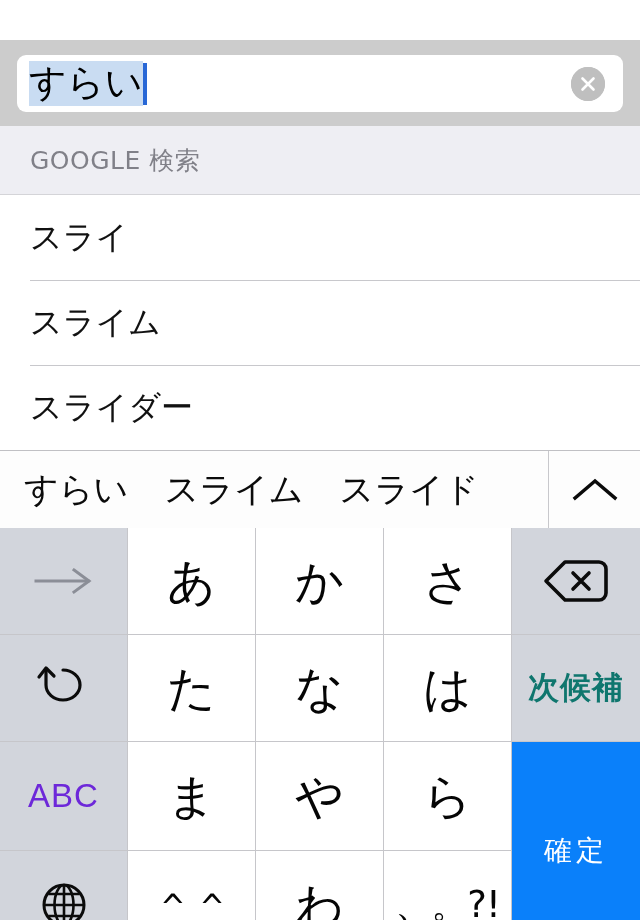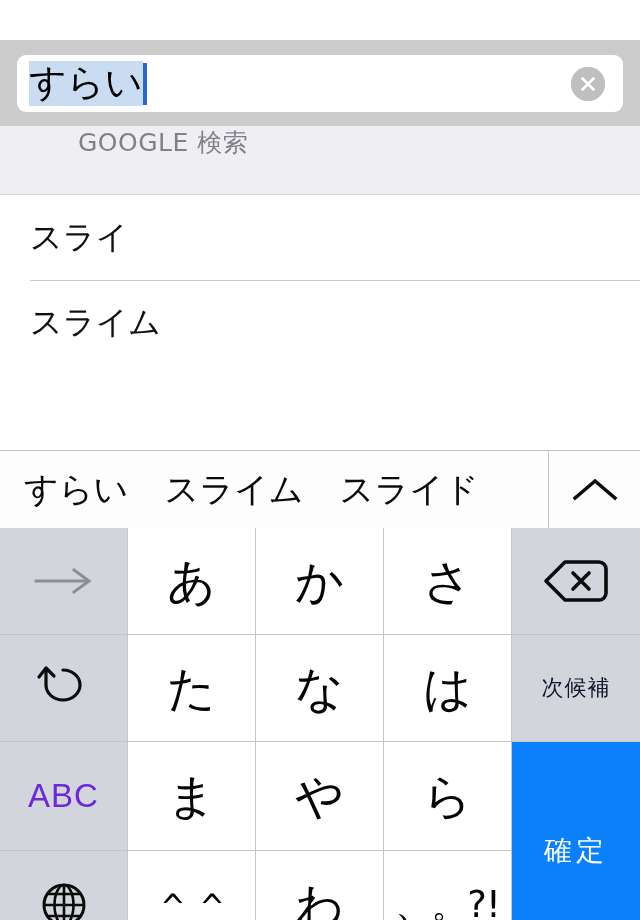--- a/index.html
+++ b/index.html
@@ -76,21 +76,21 @@
 
   
   .section-header {
     position: absolute;
     left: 0; top: 86px;
     width: 640px; height: 69px;
     background: #eeeef3;
     box-sizing: border-box;
     border-bottom: 1px solid #d4d4d8;
     display: flex;
-    padding-left: 48px;
+    align-items: center;
   }
   .section-header-label {
     margin-left: 30px;
     font-size: 25px;
     color: #808088;
     letter-spacing: 0.5px;
     font-family: "DejaVu Sans", "Liberation Sans", sans-serif;
   }
   .suggest-list {
     position: absolute;
@@ -187,24 +187,25 @@
     grid-row: span 2;
   }
   .key.lastcol { border-right: none; }
   .key .kana {
     font-size: 48px;
     color: #050505;
     line-height: 1;
     font-family: "DejaVu Sans", "Liberation Sans", sans-serif;
   }
   .key .func-text {
-    font-size: 22px;
-    color: #0f172a;
+    font-size: 31px;
+    color: #0f766e;
     letter-spacing: 1px;
     font-family: "DejaVu Sans", "Liberation Sans", sans-serif;
+    font-weight: bold;
   }
   .key .abc-text {
     font-size: 33px;
     color: #6d28d9;
     letter-spacing: 1px;
     font-family: "Liberation Sans", sans-serif;
   }
   .key .enter-text {
     font-size: 28px;
     color: #ffffff;
@@ -264,20 +265,23 @@
     <span class="section-header-label">GOOGLE 検索</span>
   </div>
 
   <div class="suggest-list">
     <div class="suggest-row">
       <span class="suggest-label">スライ</span>
     </div>
     <div class="suggest-row">
       <span class="suggest-label">スライム</span>
     </div>
+    <div class="suggest-row">
+      <span class="suggest-label">スライダー</span>
+    </div>
   </div>
 
   <div class="candidate-bar">
     <div class="candidates">
       <span class="candidate c0">すらい</span>
       <span class="candidate c1">スライム</span>
       <span class="candidate c2">スライド</span>
     </div>
     <div class="expand-key">
       <svg width="54" height="32" viewBox="0 0 54 32" aria-hidden="true">

